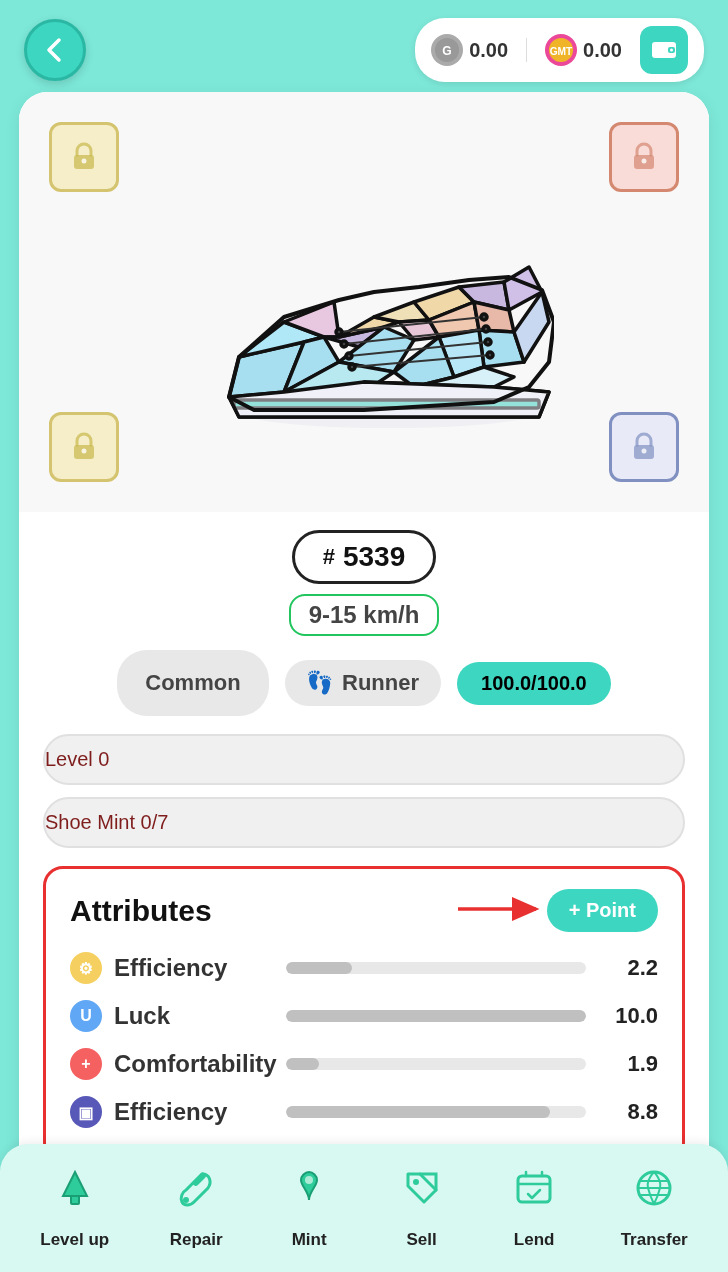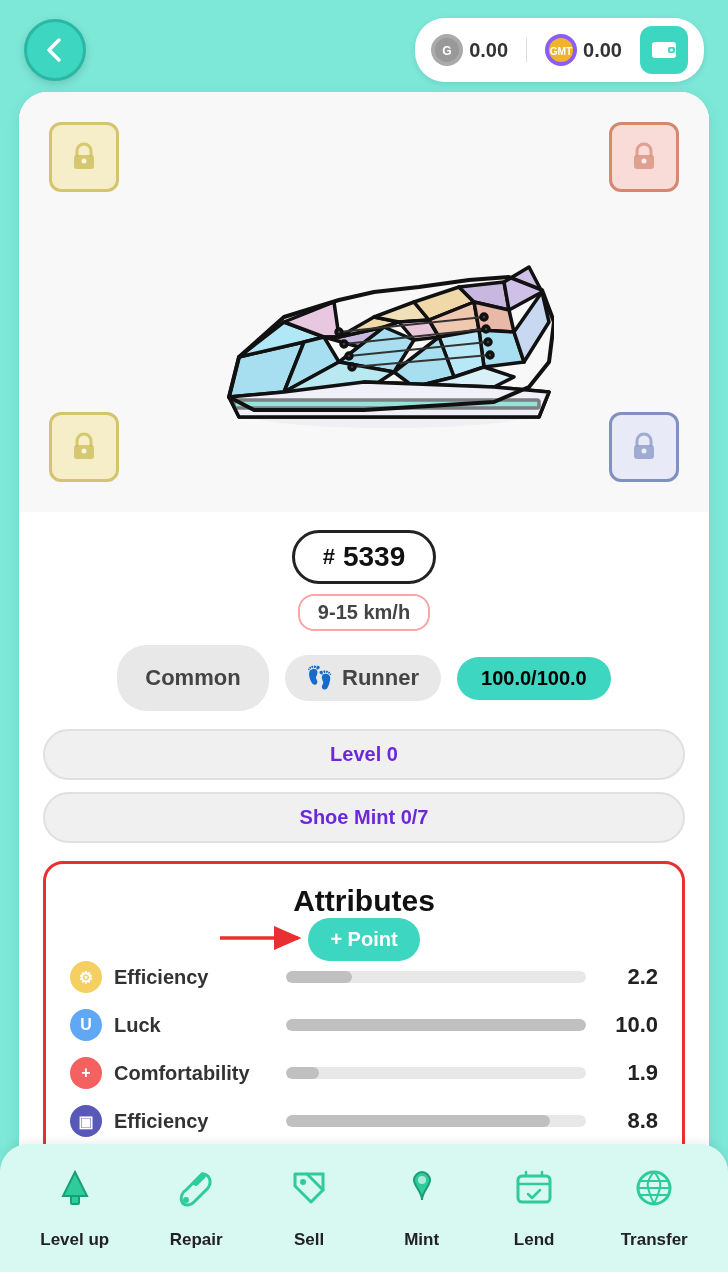--- a/index.html
+++ b/index.html
@@ -46,21 +46,21 @@
       display: flex; align-items: center; gap: 6px;
       font-size: 20px; font-weight: bold; color: #333;
     }
     .coin-icon {
       width: 32px; height: 32px;
       border-radius: 50%;
       display: flex; align-items: center; justify-content: center;
       font-size: 16px;
     }
     .coin-gray { background: #aaa; color: white; }
-    .coin-gold { background: #8b5cf6; color: white; }
+    .coin-gold { background: #ec4899; color: white; }
     .divider-v { width: 1px; height: 24px; background: #ddd; }
     .wallet-btn {
       width: 48px; height: 48px;
       background: #3dd6c0;
       border-radius: 12px;
       display: flex; align-items: center; justify-content: center;
       cursor: pointer;
     }
     .wallet-btn svg { width: 28px; height: 28px; }
 
@@ -123,24 +123,24 @@
       display: flex; align-items: center; gap: 8px;
     }
     .id-badge .hash { font-size: 22px; }
 
     
     .speed-tag-wrap {
       display: flex; justify-content: center; margin-bottom: 14px;
     }
     .speed-tag {
       background: white;
-      border: 2px solid #fca5a5;
+      border: 2px solid #22c55e;
       border-radius: 16px;
       padding: 5px 18px;
-      font-size: 20px;
+      font-size: 24px;
       color: #444;
       font-weight: 600;
     }
 
     
     .type-row {
       display: flex;
       align-items: center;
       justify-content: center;
       gap: 16px;
@@ -175,40 +175,40 @@
 
     
     .bar-row {
       padding: 0 24px;
       margin-bottom: 12px;
     }
     .bar-wrap {
       background: #f0f0f0;
       border-radius: 30px;
       padding: 12px 0;
-      text-align: center;
+      text-align: left;
       font-size: 20px;
-      font-weight: bold;
-      color: #6d28d9;
+      font-weight: normal;
+      color: #7f1d1d;
       border: 2px solid #e0e0e0;
     }
 
     
     .attributes-section {
       margin: 18px 24px 0 24px;
       border: 3px solid #e83030;
       border-radius: 20px;
       padding: 20px 24px 16px 24px;
       position: relative;
     }
     .attr-header {
       display: flex;
       align-items: center;
       justify-content: space-between;
-      flex-direction: column;
+      margin-bottom: 20px;
     }
     .attr-title {
       font-size: 30px;
       font-weight: 900;
       color: #111;
     }
     .point-btn-wrap {
       position: relative;
       display: flex;
       align-items: center;
@@ -239,21 +239,21 @@
     }
     .attr-icon {
       width: 32px; height: 32px;
       border-radius: 50%;
       display: flex; align-items: center; justify-content: center;
       font-size: 16px;
       flex-shrink: 0;
     }
 
     .attr-name {
-      font-size: 20px;
+      font-size: 24px;
       font-weight: 600;
       color: #333;
       width: 160px;
       flex-shrink: 0;
     }
     .attr-bar-bg {
       flex: 1;
       height: 12px;
       background: #e8e8e8;
       border-radius: 6px;
@@ -547,35 +547,35 @@
         <path d="M28 8 C36 8 38 16 34 22 L20 36 C16 40 10 40 8 36 C6 32 8 26 12 24 L26 10 Z" fill="none" stroke="#2ecc9a" stroke-width="3"></path>
         <circle cx="12" cy="34" r="3" fill="#2ecc9a"></circle>
         <rect x="22" y="6" width="6" height="16" rx="3" transform="rotate(45 26 14)" fill="#2ecc9a"></rect>
       </svg>
     </div>
     <span class="nav-label">Repair</span>
   </div>
   <div class="nav-item">
     <div class="nav-icon">
       <svg width="44" height="44" viewBox="0 0 44 44" fill="none">
+        <path d="M22 6 C26 6 30 10 30 14 C30 20 22 26 22 34 C22 26 14 20 14 14 C14 10 18 6 22 6 Z" fill="#2ecc9a" stroke="#1a9e73" stroke-width="2"></path>
+        <circle cx="22" cy="14" r="4" fill="white" opacity="0.6"></circle>
+      </svg>
+    </div>
+    <span class="nav-label">Mint</span>
+  </div>
+  <div class="nav-item">
+    <div class="nav-icon">
+      <svg width="44" height="44" viewBox="0 0 44 44" fill="none">
         <path d="M8 8 L20 8 L36 24 L24 36 L8 20 Z" fill="none" stroke="#2ecc9a" stroke-width="3" stroke-linejoin="round"></path>
         <circle cx="16" cy="16" r="3" fill="#2ecc9a"></circle>
         <path d="M20 8 L36 8 L36 24" stroke="#2ecc9a" stroke-width="3" stroke-linecap="round"></path>
       </svg>
     </div>
     <span class="nav-label">Sell</span>
-  </div>
-  <div class="nav-item">
-    <div class="nav-icon">
-      <svg width="44" height="44" viewBox="0 0 44 44" fill="none">
-        <path d="M22 6 C26 6 30 10 30 14 C30 20 22 26 22 34 C22 26 14 20 14 14 C14 10 18 6 22 6 Z" fill="#2ecc9a" stroke="#1a9e73" stroke-width="2"></path>
-        <circle cx="22" cy="14" r="4" fill="white" opacity="0.6"></circle>
-      </svg>
-    </div>
-    <span class="nav-label">Mint</span>
   </div>
   <div class="nav-item">
     <div class="nav-icon">
       <svg width="44" height="44" viewBox="0 0 44 44" fill="none">
         <rect x="6" y="10" width="32" height="26" rx="4" fill="none" stroke="#2ecc9a" stroke-width="3"></rect>
         <line x1="6" y1="18" x2="38" y2="18" stroke="#2ecc9a" stroke-width="2.5"></line>
         <line x1="14" y1="10" x2="14" y2="6" stroke="#2ecc9a" stroke-width="2.5" stroke-linecap="round"></line>
         <line x1="30" y1="10" x2="30" y2="6" stroke="#2ecc9a" stroke-width="2.5" stroke-linecap="round"></line>
         <polyline points="16,28 20,32 28,24" stroke="#2ecc9a" stroke-width="2.5" stroke-linecap="round" stroke-linejoin="round" fill="none"></polyline>
       </svg>

